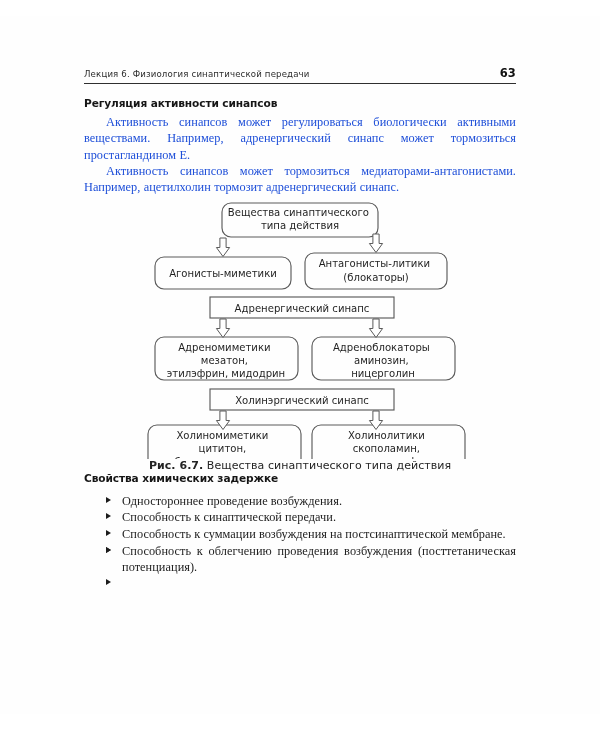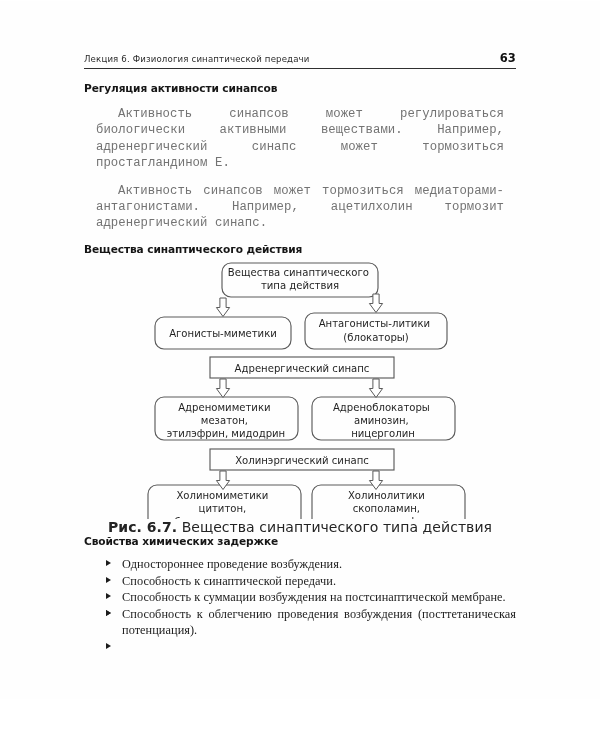--- a/index.html
+++ b/index.html
@@ -11,21 +11,21 @@
     width: 600px;
     height: 750px;
     overflow: hidden;
     font-family: "Liberation Serif", "DejaVu Serif", serif;
     color: #1a1a1a;
     position: relative;
   }
 
   .page {
     position: absolute;
-    left: 0; top: 1px;
+    left: 0; top: 16px;
     width: 600px;
     height: 698px;
     background: #fefefe;
   }
 
   .content {
     position: absolute;
     left: 84px;
     top: 50px;
     width: 432px;
@@ -61,45 +61,44 @@
     font-size: 10.6px;
     font-weight: bold;
     color: #161616;
     margin: 0 0 5px 0;
     letter-spacing: -0.1px;
   }
   .sec-2 { margin-top: 17px; margin-bottom: 10px; }
 
   
   p.body {
-    margin: 12px;
+    margin: 0;
     font-size: 12.3px;
     line-height: 16.1px;
     text-align: justify;
     text-indent: 22px;
-    color: #737373;
+    color: #1d4ed8;
     letter-spacing: 0.05px;
     word-spacing: 0.2px;
-    font-family: Liberation Mono, monospace;
   }
   p.body + p.body { margin-top: 0; }
 
   
   .figure {
     position: relative;
     width: 432px;
     height: 262px;
     margin-top: 6px;
   }
   .fig-svg { display: block; }
 
   .caption {
     text-align: center;
     font-family: "DejaVu Sans", "Liberation Sans", sans-serif;
-    font-size: 14px;
+    font-size: 11px;
     color: #242424;
     margin-top: -4px;
     letter-spacing: 0.05px;
   }
   .caption b { font-weight: bold; }
 
   
   ul.props {
     list-style: none;
     margin: 9px 0 0 0;
@@ -134,21 +133,20 @@
     <div class="runhead">
       <span class="runhead-title">Лекция 6. Физиология синаптической передачи</span>
       <span class="runhead-page">63</span>
     </div>
     <div class="rule"></div>
 
     <h2 class="sec">Регуляция активности синапсов</h2>
     <p class="body">Активность синапсов может регулироваться биологически активными веществами. Например, адренергический синапс может тормозиться простагландином Е.</p>
     <p class="body">Активность синапсов может тормозиться медиаторами-антагонистами. Например, ацетилхолин тормозит адренергический синапс.</p>
 
-    <h2 class="sec sec-2">Вещества синаптического действия</h2>
 
     <div class="figure">
       <svg class="fig-svg" width="432" height="258" viewBox="0 0 432 258">
         <defs>
           <g id="blockarrow">
 
             <path d="M -3.1 0 L -3.1 9.5 L -6.6 9.5 L 0 18.5 L 6.6 9.5 L 3.1 9.5 L 3.1 0 Z" fill="#ffffff" stroke="#5a5a5a" stroke-width="1" stroke-linejoin="miter"></path>
           </g>
         </defs>
 

